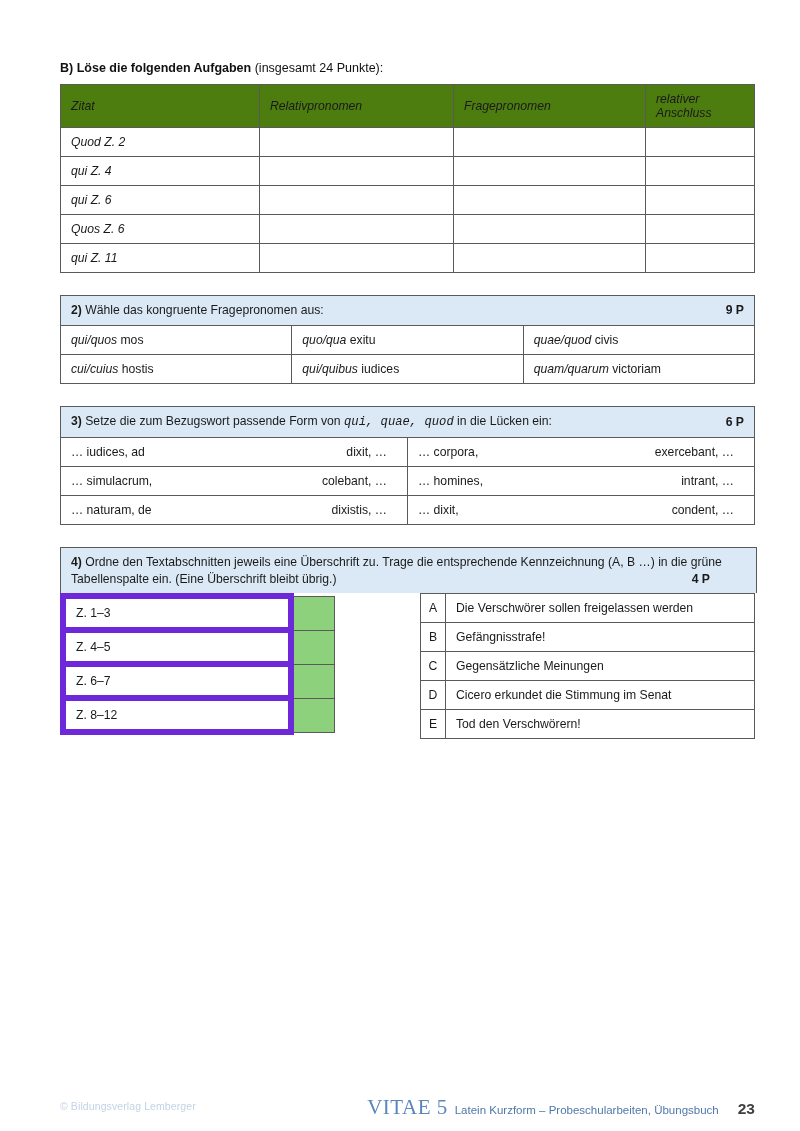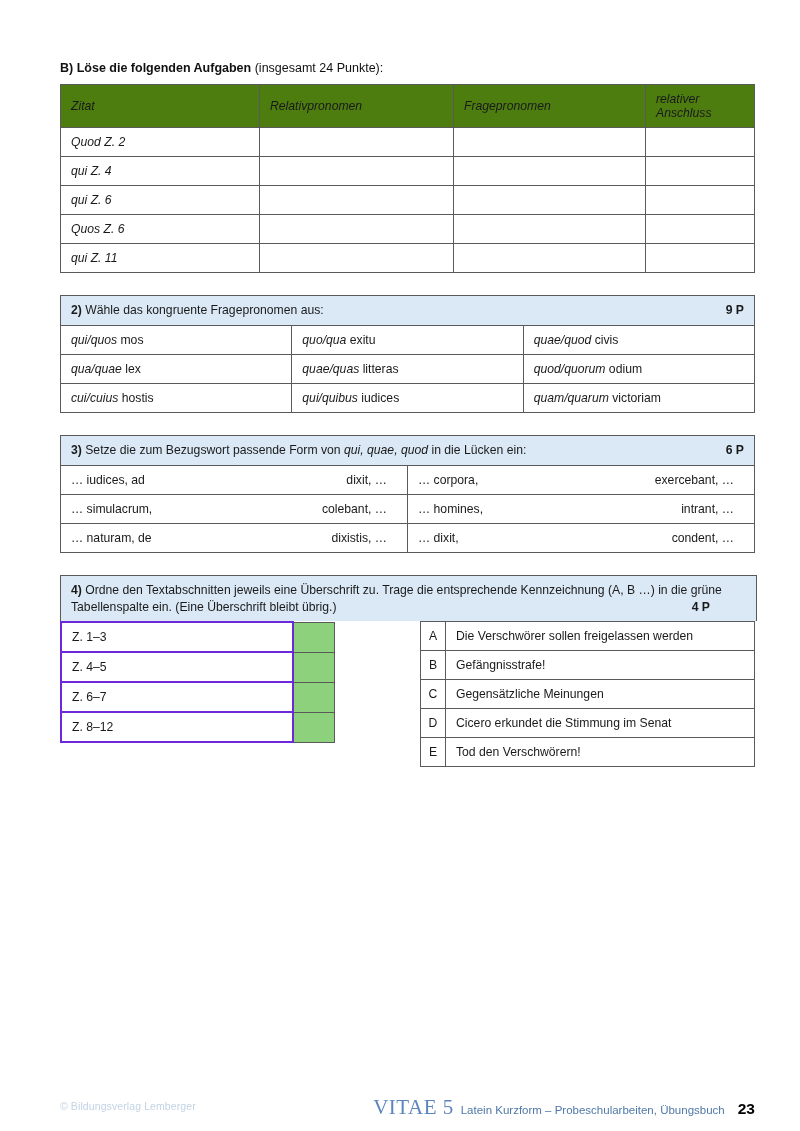--- a/index.html
+++ b/index.html
@@ -61,21 +61,21 @@
     position: relative;
   }
   .ex-header-inner {
     display: flex;
     align-items: flex-start;
     justify-content: space-between;
     gap: 8px;
   }
   .ex-title-text { flex: 1 1 auto; }
   .ex-title-text .num { font-weight: bold; }
-  .ex-title-text .ital { font-style: italic; }
+  .ex-title-text .ital { font-style: italic; font-family: Liberation Mono, monospace; }
   .ex-points {
     font-weight: bold;
     font-size: 12.2px;
     white-space: nowrap;
     align-self: flex-end;
   }
 
   .colhead {
     font-style: italic;
     font-size: 12.2px;
@@ -114,21 +114,21 @@
   }
   .t4-left {
     position: absolute;
     left: 0;
     top: 0;
     width: 275px;
     border-collapse: collapse;
     table-layout: fixed;
   }
   .t4-left td {
-    border: 2px solid #6d28d9;
+    border: 6px solid #6d28d9;
     font-size: 12.2px;
     padding: 7px 10px;
     height: 13px;
   }
   .t4-left td.green {
     background: #8ed17c;
     border: 1px solid #5a5a5a;
     padding: 0;
     width: 40px;
   }
@@ -199,22 +199,22 @@
     color: #5b86bd;
     letter-spacing: 0.5px;
   }
   .brand-sub {
     font-size: 11.5px;
     color: #4f78a8;
   }
   .pagenum {
     font-size: 15.5px;
     font-weight: bold;
-    color: #000000;
-    margin-left: 6px;
+    color: #404040;
+    margin-left: 12px;
   }
 </style>
 </head>
 <body>
 
 <div class="page">
   <div class="content">
 
     <p class="section-heading">
       <span class="bold">B) Löse die folgenden Aufgaben</span><span> (insgesamt 24 Punkte):</span>
@@ -271,25 +271,20 @@
             <div class="ex-header-inner">
               <span class="ex-title-text"><span class="num">2)</span><span> Wähle das kongruente Fragepronomen aus:</span></span>
               <span class="ex-points">9 P</span>
             </div>
           </td>
         </tr>
         <tr>
           <td class="cell" style="width:228px"><span class="ital">qui/quos</span><span> mos</span></td>
           <td class="cell" style="width:218px"><span class="ital">quo/qua</span><span> exitu</span></td>
           <td class="cell"><span class="ital">quae/quod</span><span> civis</span></td>
-        </tr>
-        <tr>
-          <td class="cell"><span class="ital">qua/quae</span><span> lex</span></td>
-          <td class="cell"><span class="ital">quae/quas</span><span> litteras</span></td>
-          <td class="cell"><span class="ital">quod/quorum</span><span> odium</span></td>
         </tr>
         <tr>
           <td class="cell"><span class="ital">cui/cuius</span><span> hostis</span></td>
           <td class="cell"><span class="ital">qui/quibus</span><span> iudices</span></td>
           <td class="cell"><span class="ital">quam/quarum</span><span> victoriam</span></td>
         </tr>
       </tbody>
         </table>
     </div>
 

